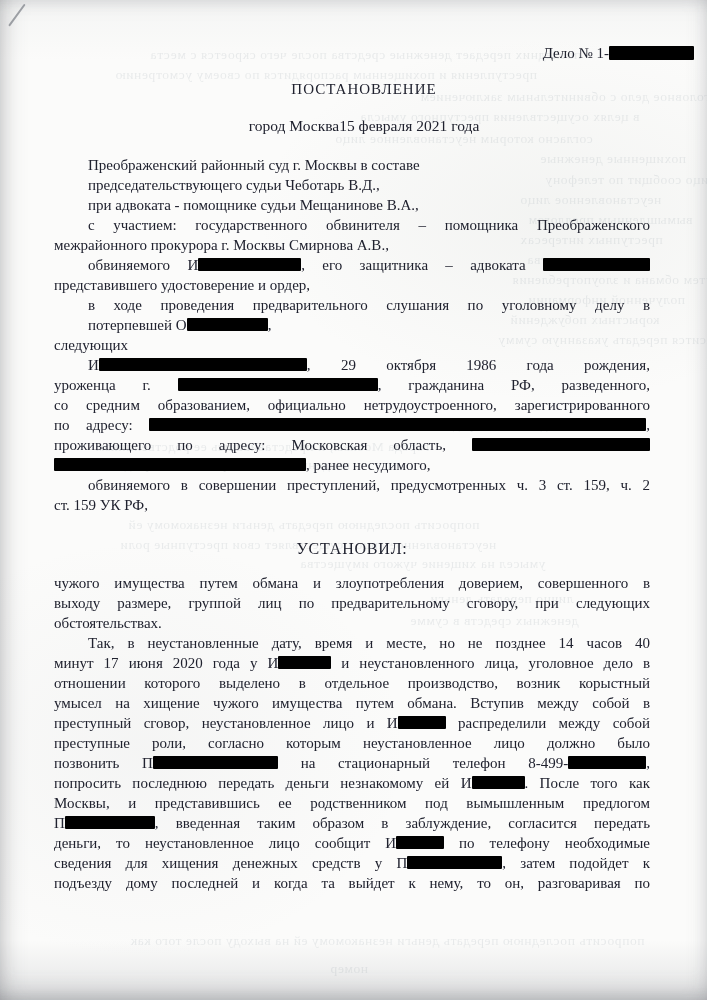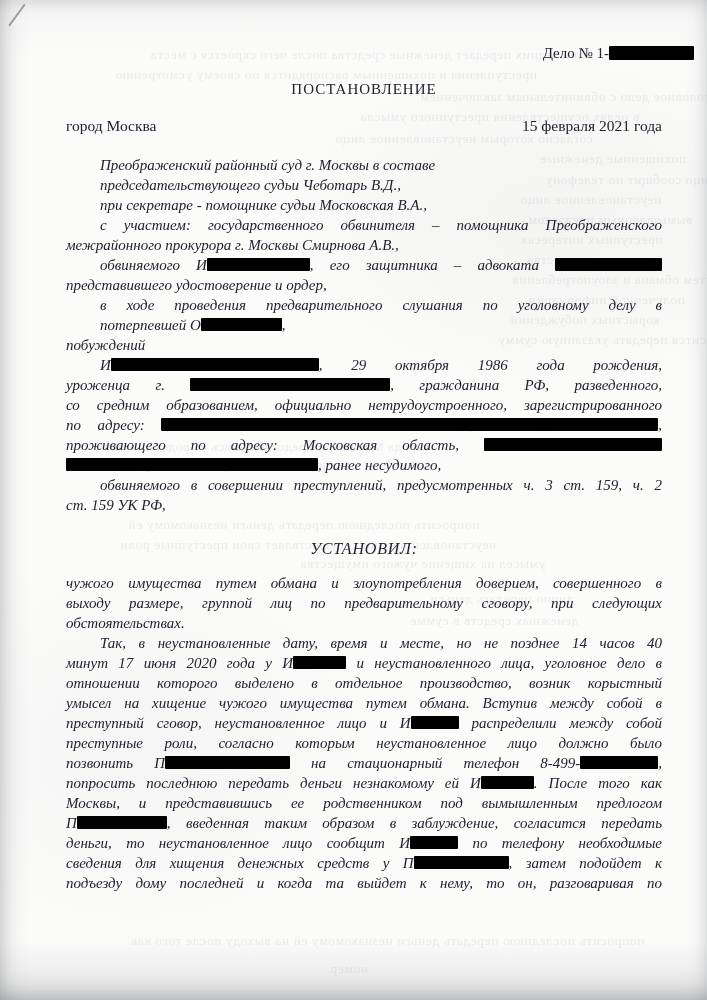--- a/index.html
+++ b/index.html
@@ -44,24 +44,24 @@
     vertical-align:-1px;border-radius:1px;
   }
   .case-line .redact{height:14px;vertical-align:-2px;}
   .doc-title{
     position:absolute;top:78px;left:66px;width:596px;
     margin:0;text-align:center;
     font-size:15px;font-weight:normal;letter-spacing:1px;line-height:22px;
   }
   .dateline{
     position:absolute;top:116px;left:66px;width:596px;
-    display:flex;justify-content:space-between;
+    display:flex;justify-content:center;
     font-size:15.5px;line-height:19px;
   }
-  .body-text{position:absolute;top:155px;left:66px;width:596px;font-style:italic;}
+  .body-text{position:absolute;top:155px;left:54px;width:596px;}
   .line{
     font-size:15px;line-height:20px;
     text-align:left;
   }
   .line.ind{text-indent:34px;}
   .line.just{text-align:justify;text-align-last:justify;}
   .line.heading{
     text-align:center;text-align-last:center;
     font-size:16px;letter-spacing:.8px;
     margin:24px 0 14px 0;
@@ -108,28 +108,28 @@
     <h1 class="doc-title">ПОСТАНОВЛЕНИЕ</h1>
 
     <div class="dateline">
       <span>город Москва</span>
       <span>15 февраля 2021 года</span>
     </div>
 
     <div class="body-text">
         <div class="line ind">Преображенский районный суд г. Москвы в составе</div>
         <div class="line ind">председательствующего судьи Чеботарь В.Д.,</div>
-        <div class="line ind">при секретаре - помощнике судьи Московская В.А.,</div>
+        <div class="line ind">при адвоката - помощнике судьи Мещанинове В.А.,</div>
         <div class="line ind just">с участием: государственного обвинителя – помощника Преображенского</div>
         <div class="line">межрайонного прокурора г. Москвы Смирнова А.В.,</div>
         <div class="line ind just">обвиняемого И<span class="redact" style="width: 103px;"></span>, его защитника – адвоката <span class="redact" style="width: 107px;"></span></div>
         <div class="line">представившего удостоверение и ордер,</div>
         <div class="line ind just">в ходе проведения предварительного слушания по уголовному делу в</div>
         <div class="line ind">потерпевшей О<span class="redact" style="width: 81px;"></span>,</div>
-        <div class="line">побуждений</div>
+        <div class="line">следующих</div>
         <div class="line ind just">И<span class="redact" style="width: 208px;"></span>, 29 октября 1986 года рождения,</div>
         <div class="line just">уроженца г. <span class="redact" style="width: 200px;"></span>, гражданина РФ, разведенного,</div>
         <div class="line just">со средним образованием, официально нетрудоустроенного, зарегистрированного</div>
         <div class="line just">по адресу: <span class="redact" style="width: 497px;"></span>,</div>
         <div class="line just">проживающего по адресу: Московская область, <span class="redact" style="width: 178px;"></span></div>
         <div class="line"><span class="redact" style="width: 252px;"></span>, ранее несудимого,</div>
         <div class="line ind just">обвиняемого в совершении преступлений, предусмотренных ч. 3 ст. 159, ч. 2</div>
         <div class="line">ст. 159 УК РФ,</div>
         <div class="line heading">УСТАНОВИЛ:</div>
         <div class="line just">чужого имущества путем обмана и злоупотребления доверием, совершенного в</div>

